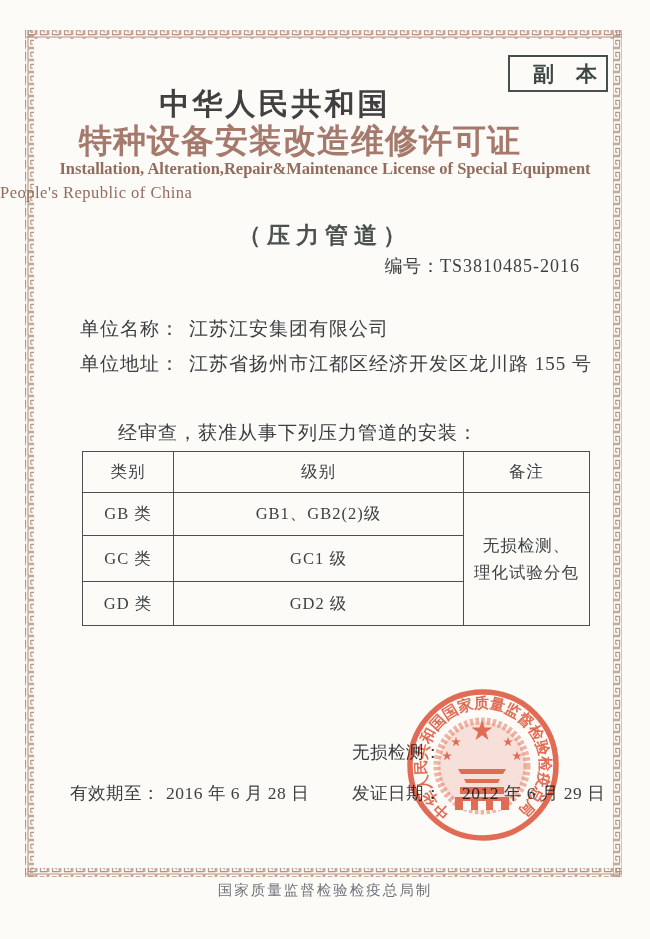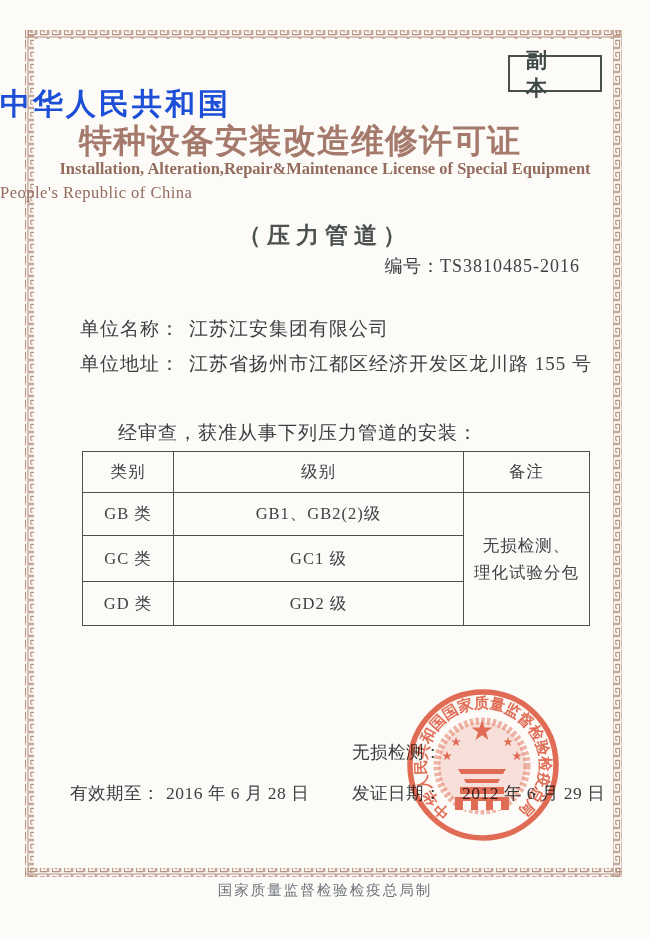--- a/index.html
+++ b/index.html
@@ -18,28 +18,28 @@
     pointer-events:none;
   }
   .border-svg{z-index:1;}
   .content{position:absolute;left:0;top:0;width:650px;height:939px;z-index:2;}
   .seal-svg{z-index:3;mix-blend-mode:multiply;opacity:.88;}
 
   .dup-box{
     position:absolute;left:508px;top:55px;width:74px;height:33px;
     border:2.5px solid #46504d;
     display:flex;align-items:center;justify-content:center;
-    font-family:Liberation Mono, monospace;
+    font-family:Liberation Sans, sans-serif;
     font-weight:bold;font-size:21px;color:#3d4745;letter-spacing:8px;
-    padding-left:16px;
+    padding-left:22px;
   }
   .title-cn1{
-    position:absolute;left:0;top:84px;width:550px;
-    font-family:"Liberation Sans","DejaVu Sans",sans-serif;
-    font-weight:bold;font-size:30px;color:#1d4ed8;letter-spacing:3px;
+    position:absolute;left:0;top:84px;width:550px;text-align:center;
+    font-family:"Liberation Sans","DejaVu Sans",sans-serif;
+    font-weight:bold;font-size:30px;color:#404040;letter-spacing:3px;
   }
   .title-cn2{
     position:absolute;left:0;top:119px;width:600px;text-align:center;
     font-family:"Liberation Sans","DejaVu Sans",sans-serif;
     font-weight:bold;font-size:33px;color:#a57a6c;letter-spacing:1px;
   }
   .title-en1{
     position:absolute;left:0;top:159px;width:650px;text-align:center;
     font-weight:bold;font-size:16.5px;color:#936c5e;
   }

